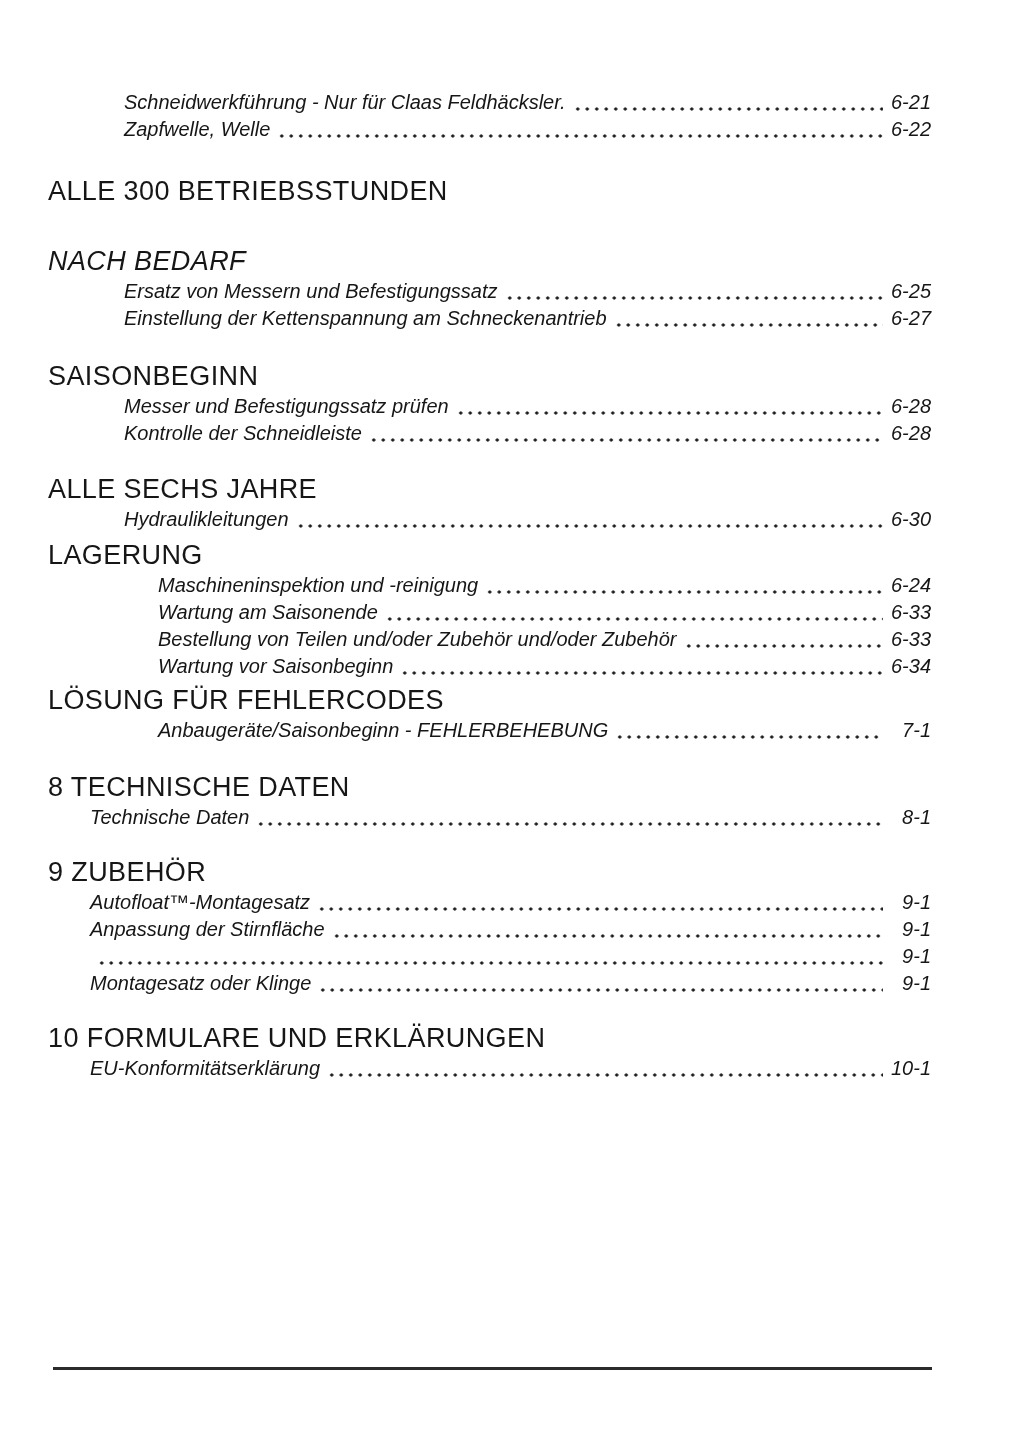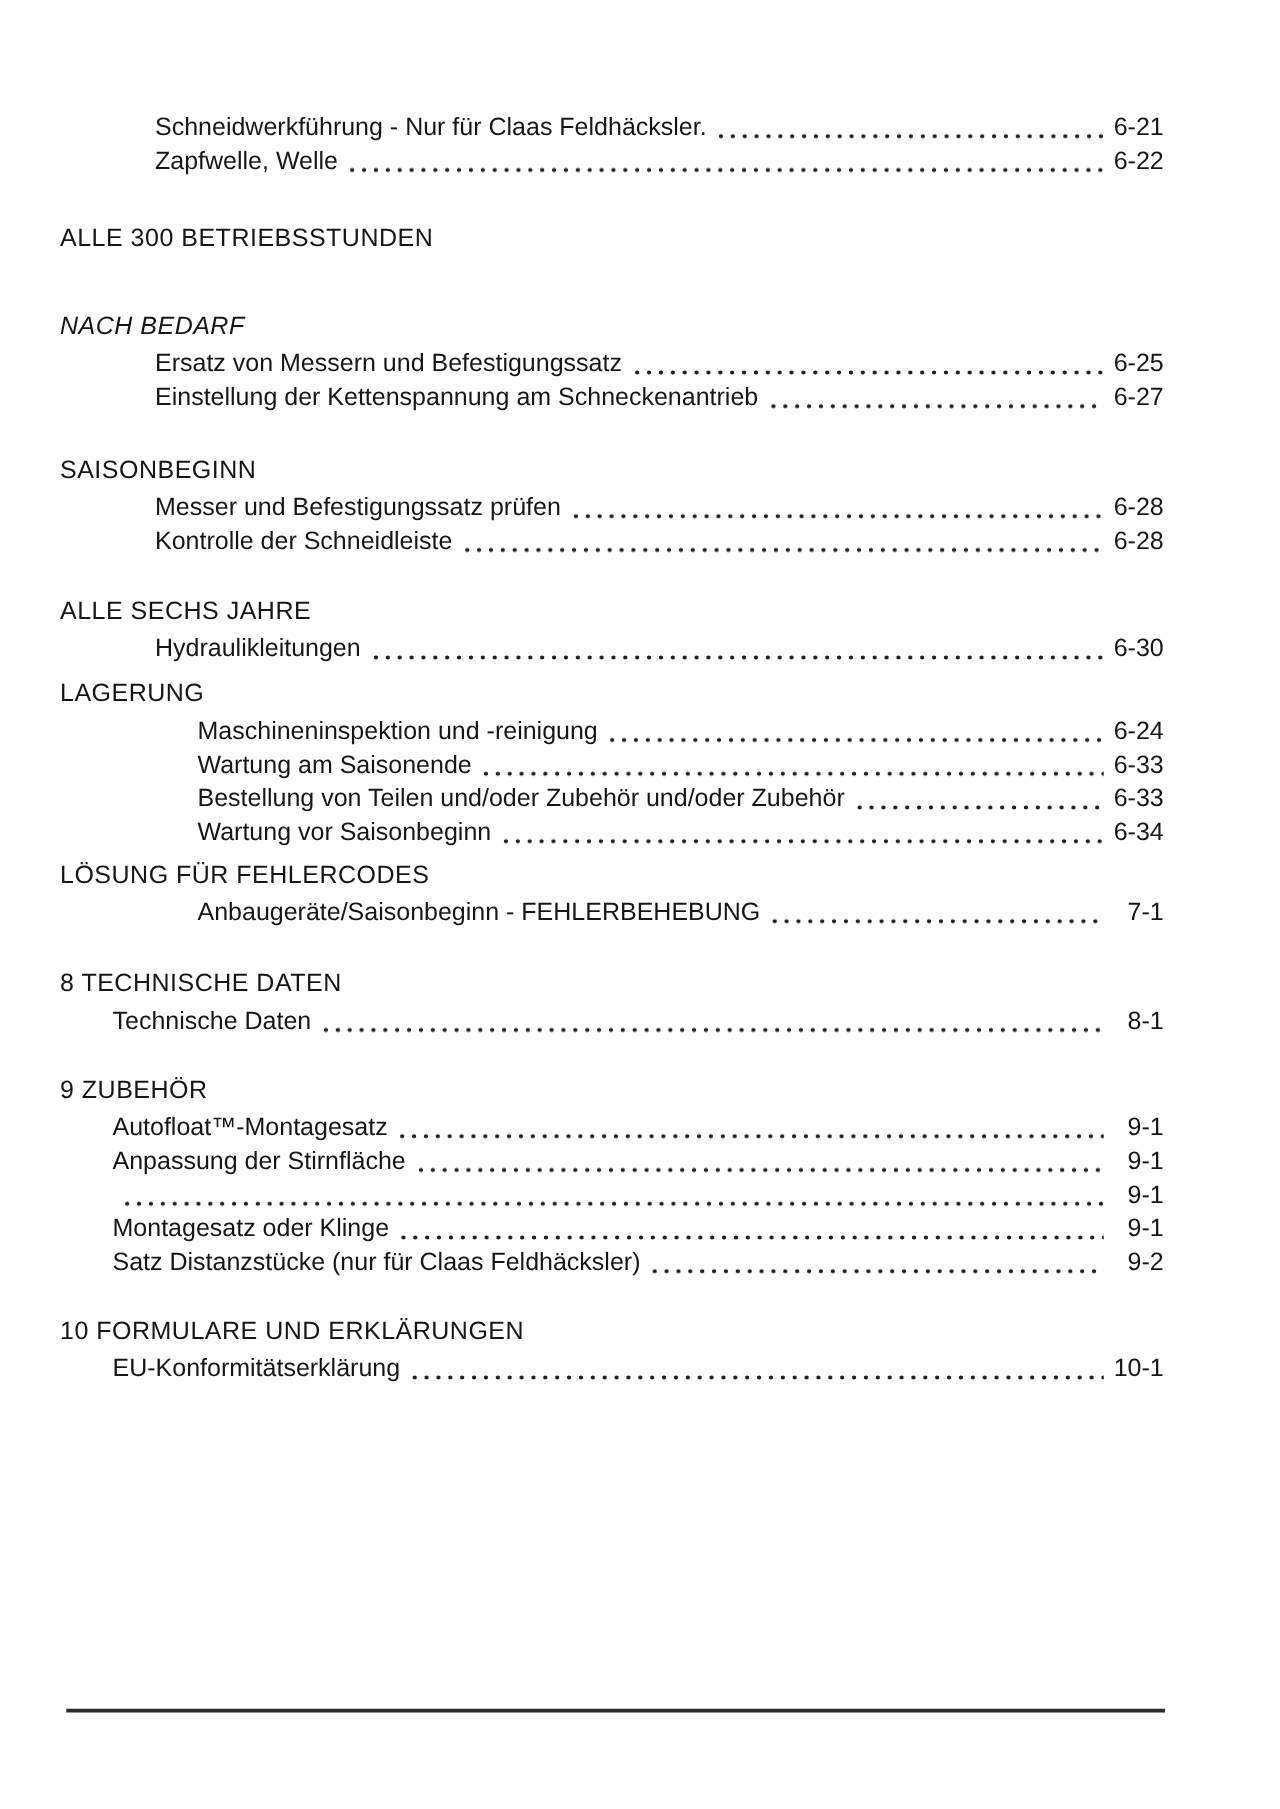--- a/index.html
+++ b/index.html
@@ -20,31 +20,32 @@
     padding-top: 89px;
     padding-right: 93px; 
   }
   
   .lvl-0 { padding-left: 55px; }
   .lvl-1 { padding-left: 90px; }
   .lvl-2 { padding-left: 124px; }
   .lvl-3 { padding-left: 158px; }
 
   .toc-heading {
-    font-size: 20px;
+    font-size: 27px;
     line-height: 33px;
     letter-spacing: 0.4px;
     white-space: nowrap;
     padding-left: 48px;
   }
   .toc-row {
     display: flex;
     align-items: baseline;
     font-size: 20px;
     line-height: 27px;
+    font-style: italic;
   }
   .toc-row .label {
     white-space: nowrap;
     flex: 0 0 auto;
   }
   .toc-row .dots {
     flex: 1 1 auto;
     min-width: 14px;
     align-self: stretch;
     margin: 0 2px 0 7px;
@@ -158,25 +159,20 @@
       </div>
       <div class="toc-row lvl-1">
         <span class="dots"></span>
         <span class="pagenum">9-1</span>
       </div>
       <div class="toc-row lvl-1">
         <span class="label">Montagesatz oder Klinge</span>
         <span class="dots"></span>
         <span class="pagenum">9-1</span>
       </div>
-      <div class="toc-row lvl-1">
-        <span class="label">Satz Distanzstücke (nur für Claas Feldhäcksler)</span>
-        <span class="dots"></span>
-        <span class="pagenum">9-2</span>
-      </div>
       <div class="toc-heading lvl-0" style="margin-top: 25px;">10 FORMULARE UND ERKLÄRUNGEN</div>
       <div class="toc-row lvl-1">
         <span class="label">EU-Konformitätserklärung</span>
         <span class="dots"></span>
         <span class="pagenum">10-1</span>
       </div>
     </div>
   <div class="footer-rule"></div>
 </div>
 

